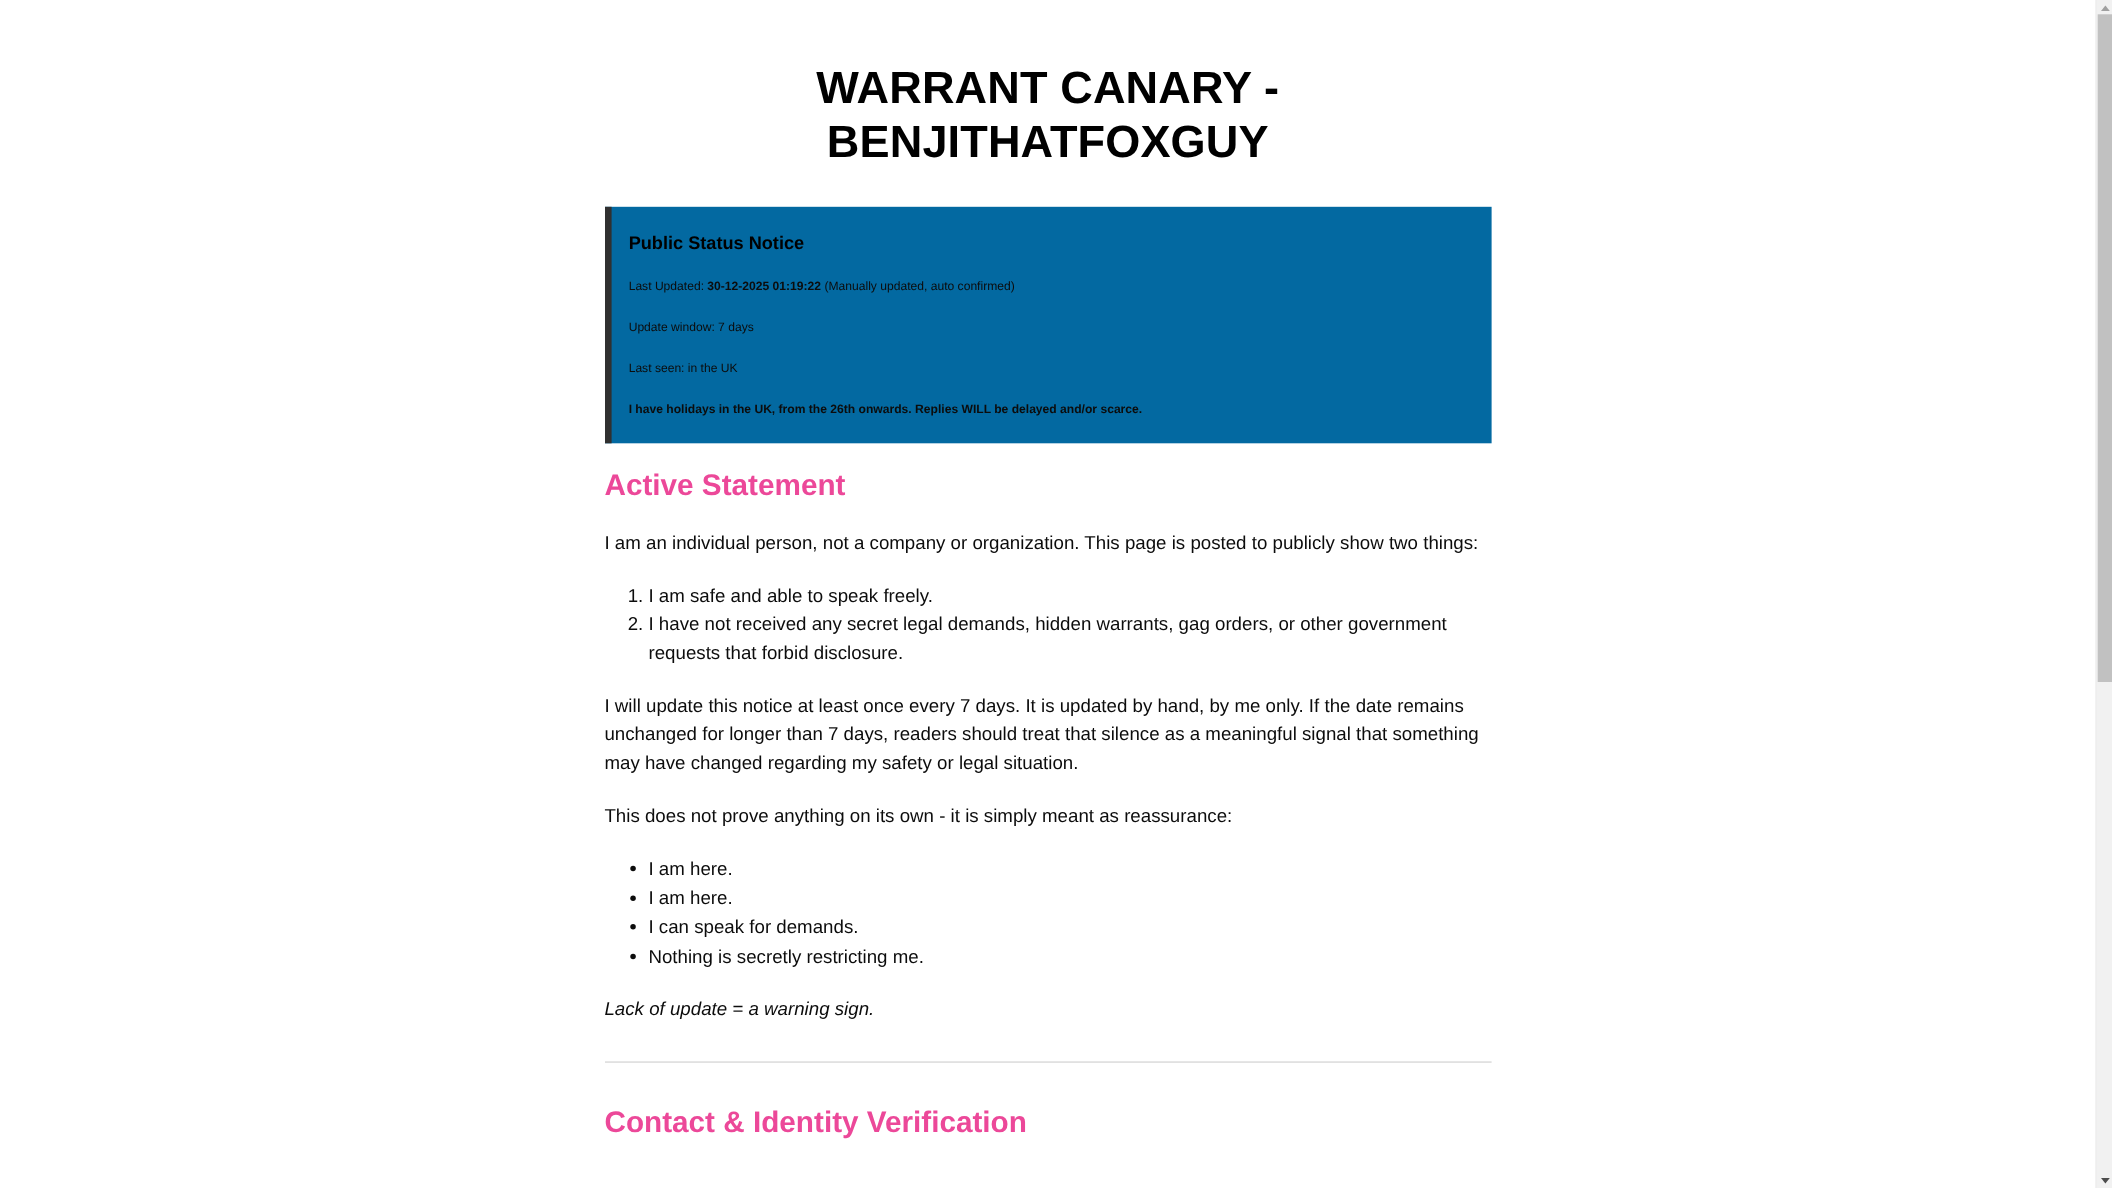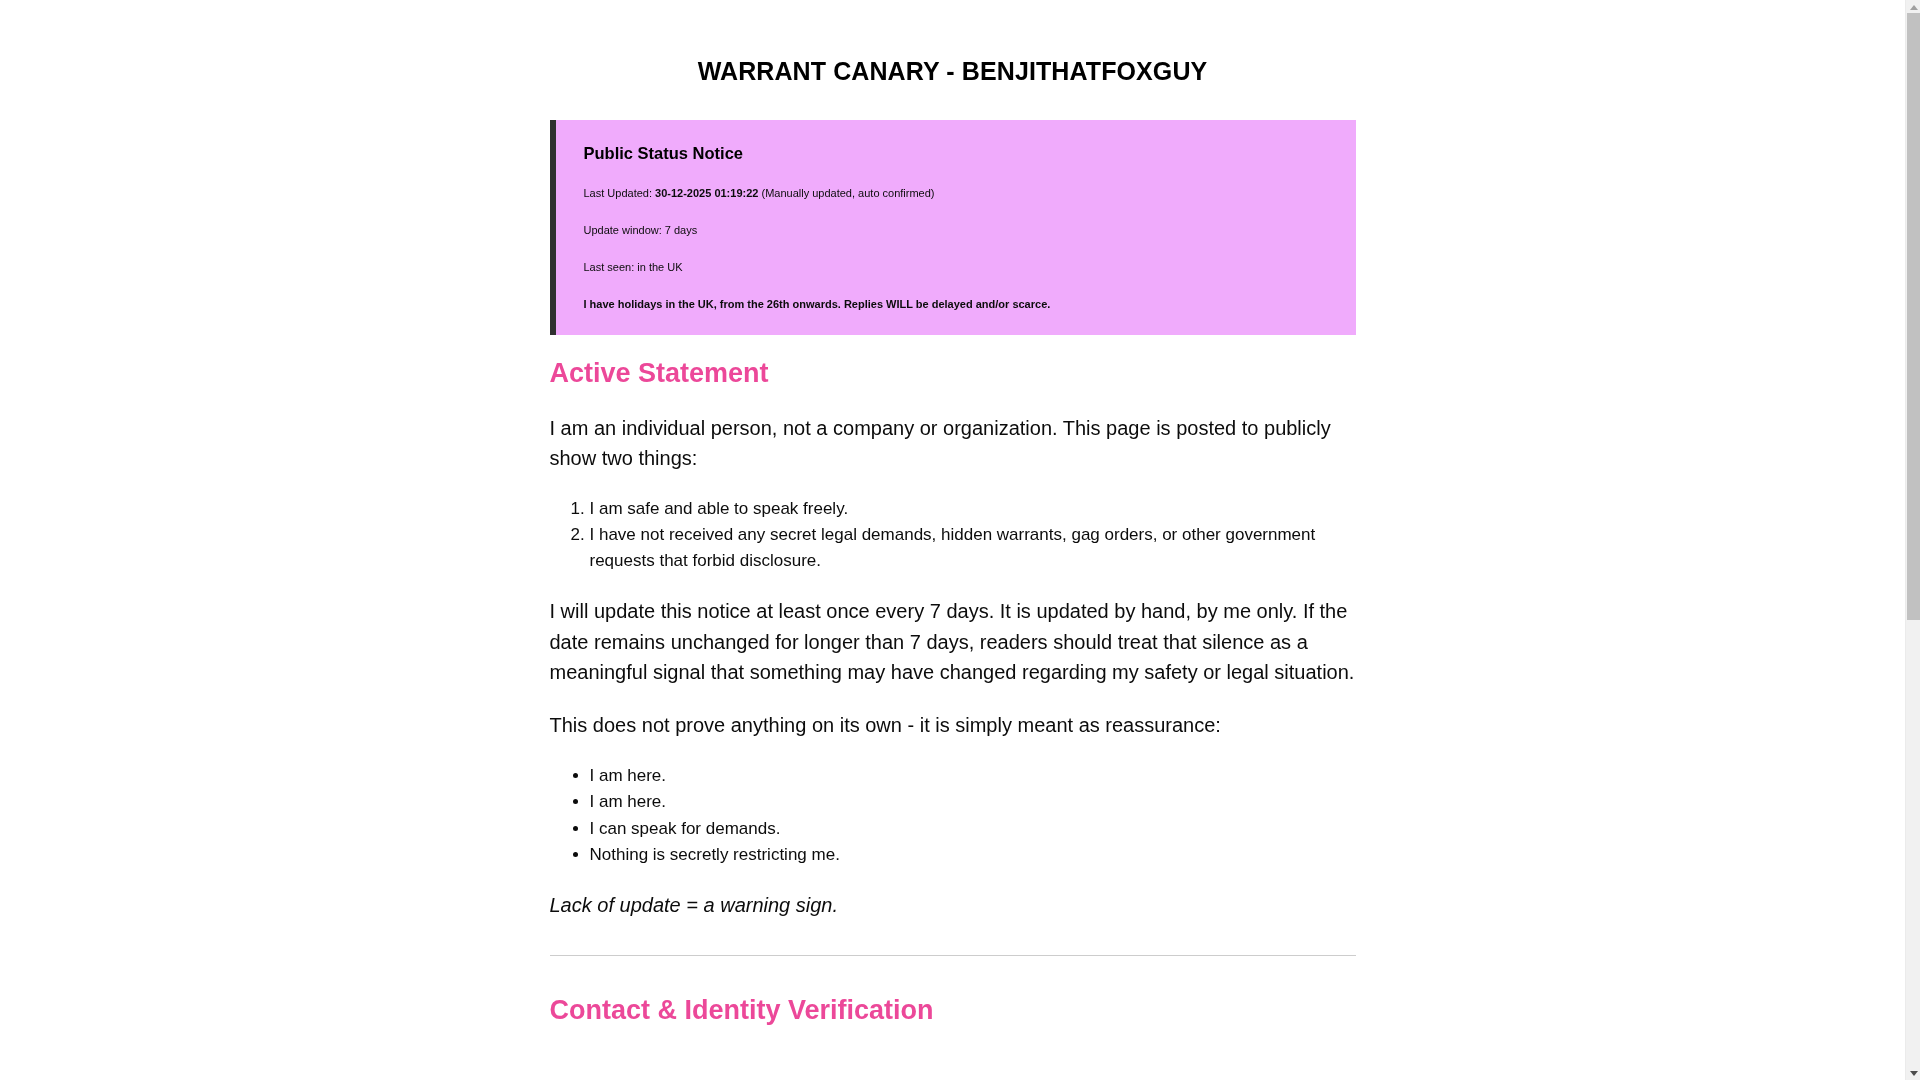--- a/index.html
+++ b/index.html
@@ -34,34 +34,34 @@
   }
 
   .content {
     width: 806px;
     margin: 0 auto;
     padding-top: 56px;
   }
 
   
   .page-title {
-    font-size: 25px;
+    font-size: 41px;
     line-height: 1.2;
     font-weight: bold;
     text-align: center;
     margin: 0 0 34px 0;
     letter-spacing: 0.1px;
     color: #000;
   }
 
   
   .notice {
-    background: #f0abfc;
+    background: #0369a1;
     border-left: 6px solid #303030;
-    padding: 22px 22px 22px 28px;
+    padding: 22px 22px 22px 16px;
     box-sizing: border-box;
     margin-bottom: 22px;
   }
   .notice-title {
     font-size: 16.5px;
     font-weight: bold;
     margin: 0 0 21px 0;
     line-height: 1.4;
   }
   .notice-line {
@@ -77,21 +77,21 @@
   .section-heading {
     font-size: 27px;
     font-weight: bold;
     line-height: 1.25;
     margin: 20px 0 22px 0;
     color: #ec4899;
   }
 
   
   p.body {
-    font-size: 20px;
+    font-size: 17px;
     line-height: 1.53;
     margin: 0 0 22px 0;
     color: #0c0c0c;
   }
   p.body.italic {
     font-style: italic;
   }
 
   ol.numbered, ul.bulleted {
     font-size: 17px;

